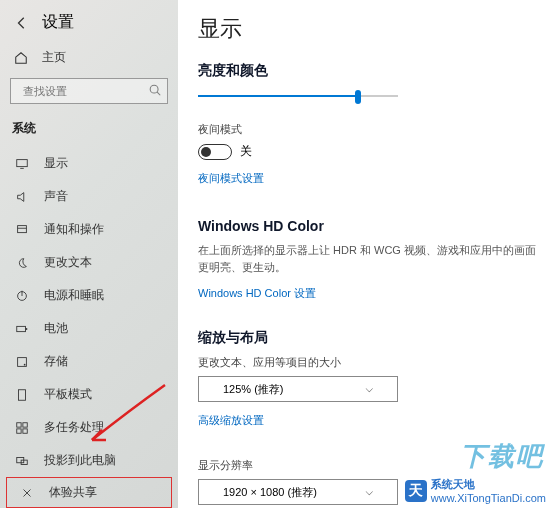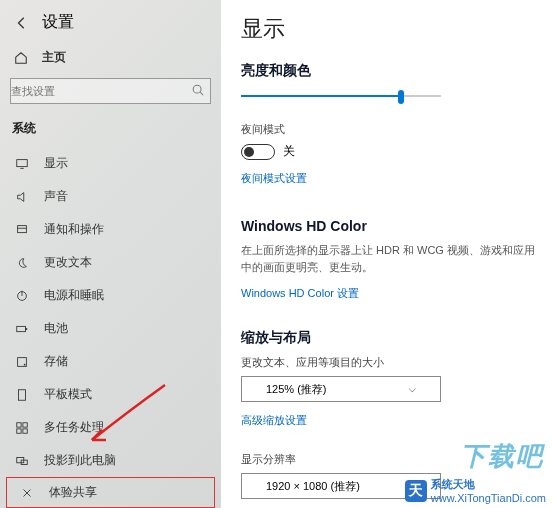--- a/index.html
+++ b/index.html
@@ -1,25 +1,25 @@
 <!DOCTYPE html>
 <html><head>
 <meta charset="utf-8">
 <style>
 * { margin: 0; padding: 0; box-sizing: border-box; font-family: "Microsoft YaHei", "Segoe UI", sans-serif; }
 body { width: 554px; height: 508px; background: #fff; overflow: hidden; position: relative; }
 .app { display: flex; height: 100%; }
-.sidebar { width: 221px; background: linear-gradient(135deg, #E8E6E4 0%, #DDE0DE 40%, #D5D8D6 100%); padding: 8px 0; position: relative; }
+.sidebar { width: 178px; background: linear-gradient(135deg, #E8E6E4 0%, #DDE0DE 40%, #D5D8D6 100%); padding: 8px 0; position: relative; }
 .sidebar-content { position: relative; z-index: 1; }
 .topbar { display: flex; align-items: center; gap: 10px; padding: 4px 12px 10px; }
 .back-btn { width: 20px; height: 20px; display: flex; align-items: center; justify-content: center; cursor: pointer; }
-.home-row { display: flex; align-items: center; gap: 14px; padding: 6px 14px 12px; font-weight: bold; }
+.home-row { display: flex; align-items: center; gap: 14px; padding: 6px 14px 12px; }
 .home-label { font-size: 12px; color: #333; }
 .search-wrap { margin: 0 10px 12px; position: relative; }
-.search-input { width: 100%; height: 26px; padding: 2px 26px 2px 0; font-size: 11px; border: 1px solid #999; background: rgba(255,255,255,0.4); outline: none; }
+.search-input { width: 100%; height: 26px; padding: 2px 26px 2px 12px; font-size: 11px; border: 1px solid #999; background: rgba(255,255,255,0.4); outline: none; }
 .search-icon { position: absolute; right: 6px; top: 5px; width: 14px; height: 14px; opacity: .6; }
 .section-label { font-size: 12px; font-weight: 600; padding: 4px 12px 10px; color: #222; }
 .nav-list { list-style: none; }
 .nav-item { display: flex; align-items: center; gap: 14px; padding: 8px 14px; font-size: 12px; color: #333; cursor: pointer; }
 .nav-item .icon { width: 16px; height: 16px; display: flex; align-items: center; justify-content: center; color: #333; }
 .nav-item.highlighted { border: 1.5px solid #d33; margin: 0 6px; padding: 6px 12px; }
 .main { flex: 1; padding: 14px 16px 10px 20px; background: #fff; overflow: hidden; }
 .page-title { font-size: 22px; font-weight: 400; margin-bottom: 18px; color: #222; }
 .sect-title { font-size: 14px; font-weight: 600; margin: 10px 0 8px; color: #0f172a; }
 .sub-label { font-size: 11px; color: #444; margin-bottom: 6px; }
@@ -201,21 +201,21 @@
     <span class="link">Windows HD Color 设置</span>
 
     <h2 class="sect-title" style="margin-top:14px">缩放与布局</h2>
     <div class="sub-label">更改文本、应用等项目的大小</div>
     <div class="select-box">
       <span>125% (推荐)</span>
       <span class="chev">⌵</span>
     </div>
     <span class="link">高级缩放设置</span>
 
-    <div class="sub-label" style="margin-top:10px">显示分辨率</div>
+    <div class="sub-label" style="margin-top:16px">显示分辨率</div>
     <div class="select-box">
       <span>1920 × 1080 (推荐)</span>
       <span class="chev">⌵</span>
     </div>
 
     
     
   </main>
 </div>
 

